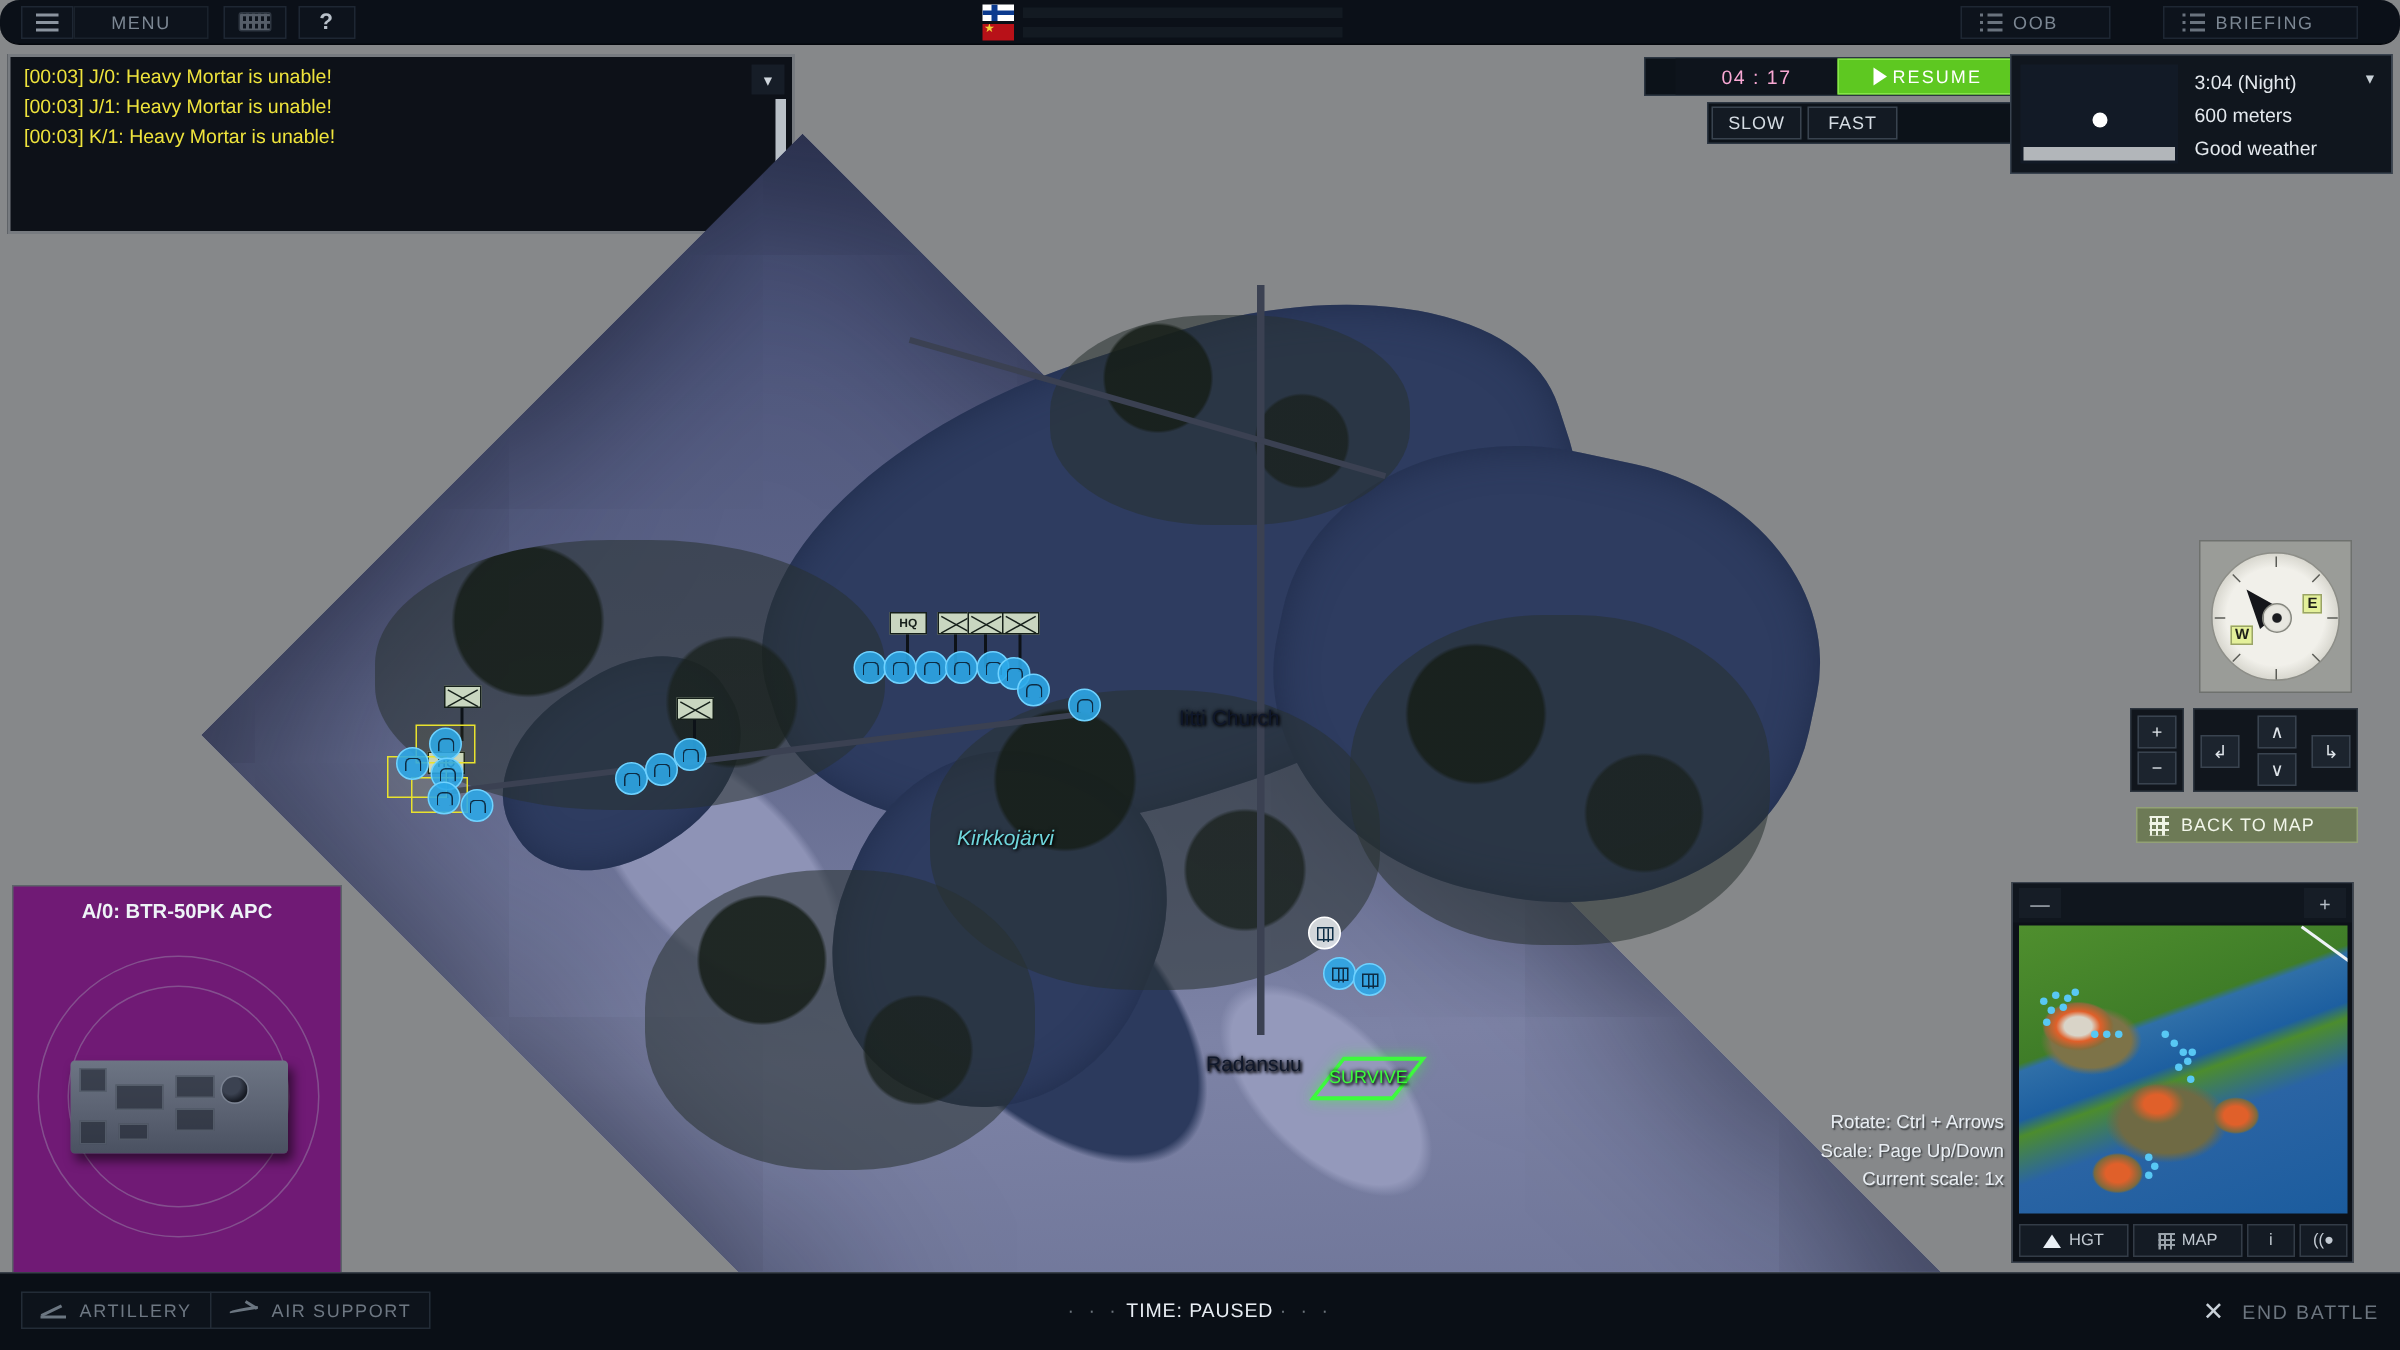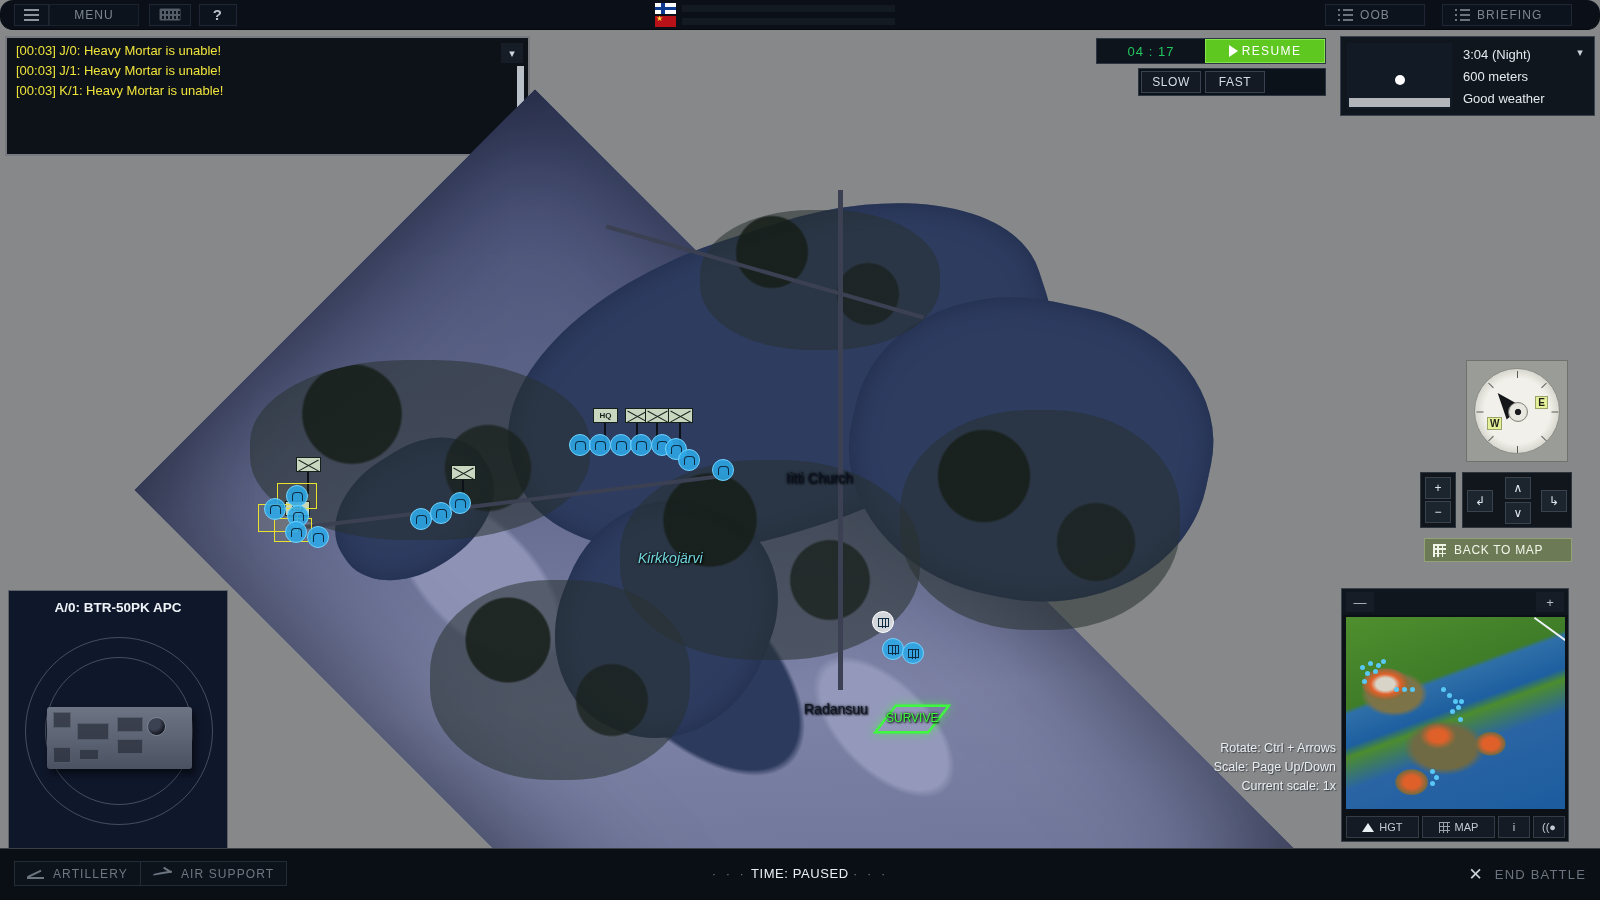--- a/index.html
+++ b/index.html
@@ -64,23 +64,24 @@
   }
   .log-scroll {
     position: absolute; right: 4px; top: 28px; width: 7px; height: 68px; background: #10151c;
   }
   .log-scroll i { display: block; width: 7px; height: 50px; background: #b9c0c7; }
 
   
   .timepanel { position: absolute; left: 1096px; top: 38px; }
   .time-row1 { display: flex; background: #0c1219; border: 1px solid #2c3642; }
   .clock {
-    width: 108px; height: 24px; background: #0e141c; color: #22c55e;
+    width: 108px; height: 24px; background: #0e141c; color: #f9a8d4;
     font-size: 13px; display: flex; align-items: center; justify-content: center;
     letter-spacing: 1px;
+    margin-left: 20px;
   }
   .resume {
     width: 120px; height: 24px; background: #5ec821; border: 1px solid #86e54a;
     display: flex; align-items: center; justify-content: center; gap: 4px;
     color: #fff; font-size: 12px; letter-spacing: 1.4px; cursor: pointer;
   }
   .play-tri { width: 0; height: 0; border-left: 9px solid #fff; border-top: 6px solid transparent; border-bottom: 6px solid transparent; }
   .time-row2 { display: flex; margin-left: 42px; margin-top: 4px; background: #0c1219; border: 1px solid #2c3642; }
   .spd {
     width: 60px; height: 22px; background: #131a23; border: 1px solid #39434f;
@@ -167,21 +168,21 @@
     transform: skewX(-38deg) scaleY(.85);
     box-shadow: 0 0 9px rgba(61,250,61,.55);
   }
 
   .maphelp { position: absolute; right: 264px; bottom: 52px; text-align: right; }
   .maphelp div { color: #e9eef3; font-size: 12.5px; line-height: 19px; text-shadow: 1px 1px 1px #3c3f42; }
 
   
   .unitpanel {
     position: absolute; left: 8px; top: 590px; width: 220px; height: 303px;
-    background: #0f172a; border: 1px solid #5d6369;
+    background: #701a75; border: 1px solid #5d6369;
   }
   .unitname { color: #eef3f7; font-size: 13.5px; text-align: center; padding-top: 9px; font-weight: bold; }
   .unitart { position: absolute; left: 8px; top: 38px; width: 204px; height: 204px; }
   .uring { position: absolute; border: 1px solid rgba(170,180,190,.35); border-radius: 50%; }
   .vehicle {
     position: absolute; left: 30px; top: 78px; width: 145px; height: 62px;
     background: linear-gradient(180deg, #6d7584 0%, #5b6272 55%, #4a5161 100%);
     border-radius: 3px; box-shadow: 3px 5px 7px rgba(0,0,0,.55);
   }
   .vpart { position: absolute; background: rgba(40,46,58,.72); border: 1px solid rgba(120,130,145,.45); }
@@ -287,21 +288,21 @@
     <div class="tb-btn plain" style="width:90px;justify-content:center;">
       <span>MENU</span>
     </div>
     <div class="tb-btn" style="margin-left:10px;width:42px;padding:0;justify-content:center;">
       <span class="kbd-ico"></span>
     </div>
     <div class="tb-btn" style="margin-left:8px;width:38px;padding:0;justify-content:center;">
       <span class="qm">?</span>
     </div>
 
-    <div style="position:absolute;right:175px;">
+    <div style="position:absolute;right:193px;">
       <div class="tb-btn" style="width:100px;">
         <span class="list-ico">
             <i></i>
             <i></i>
             <i></i>
           </span>
         <span>OOB</span>
       </div>
     </div>
     <div style="position:absolute;right:28px;">

